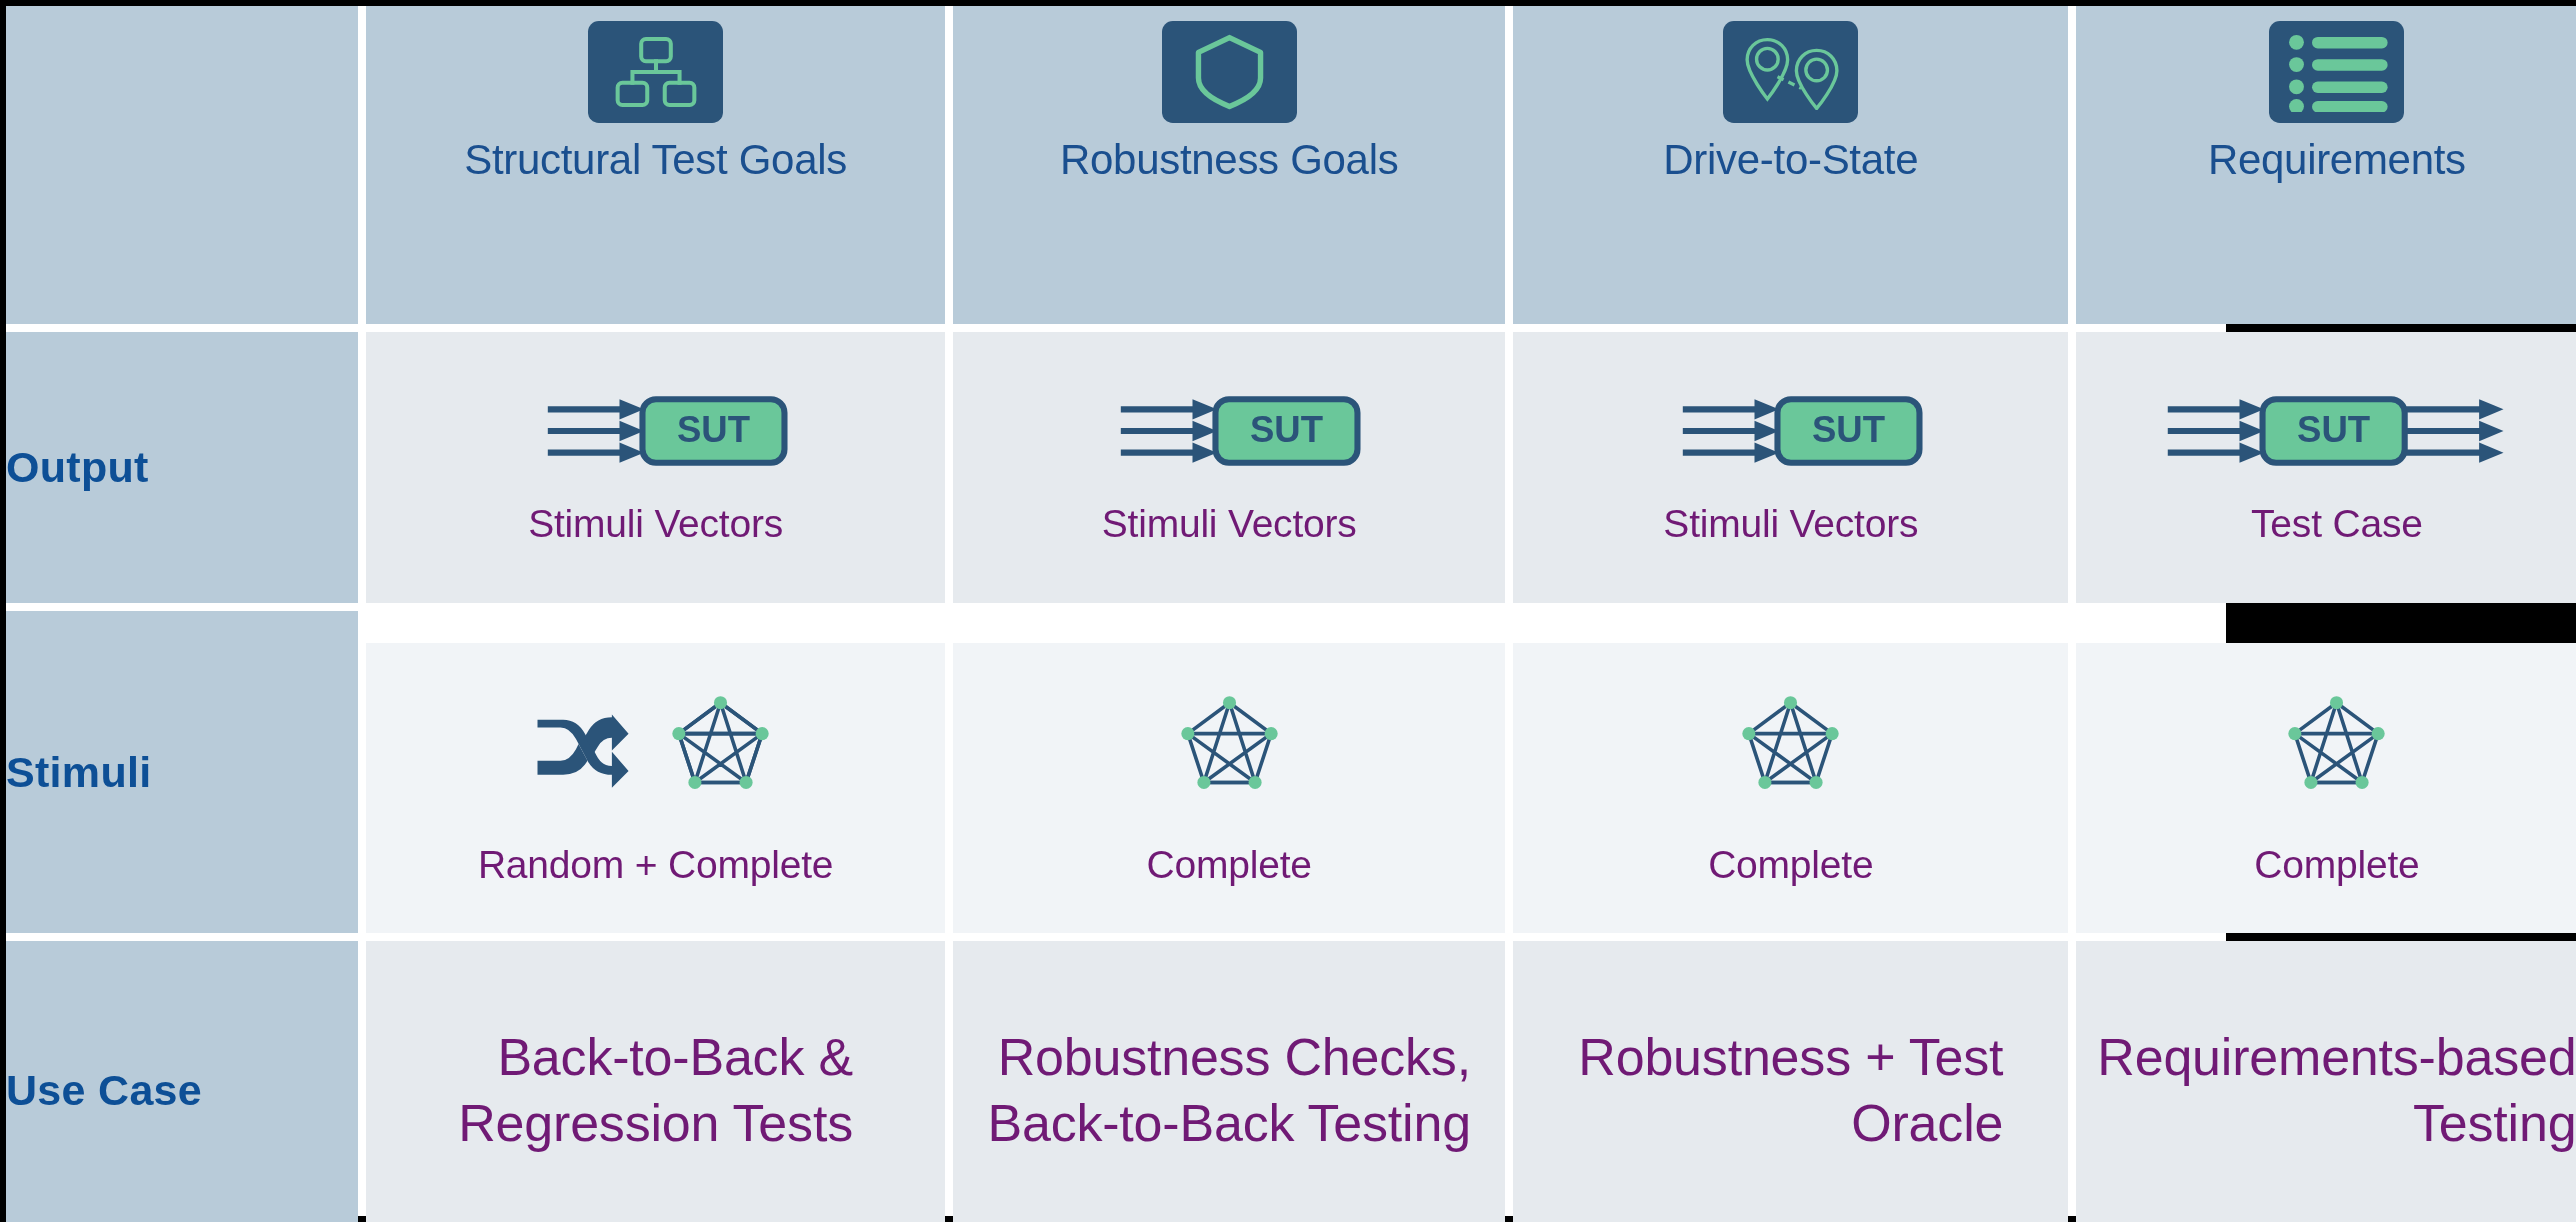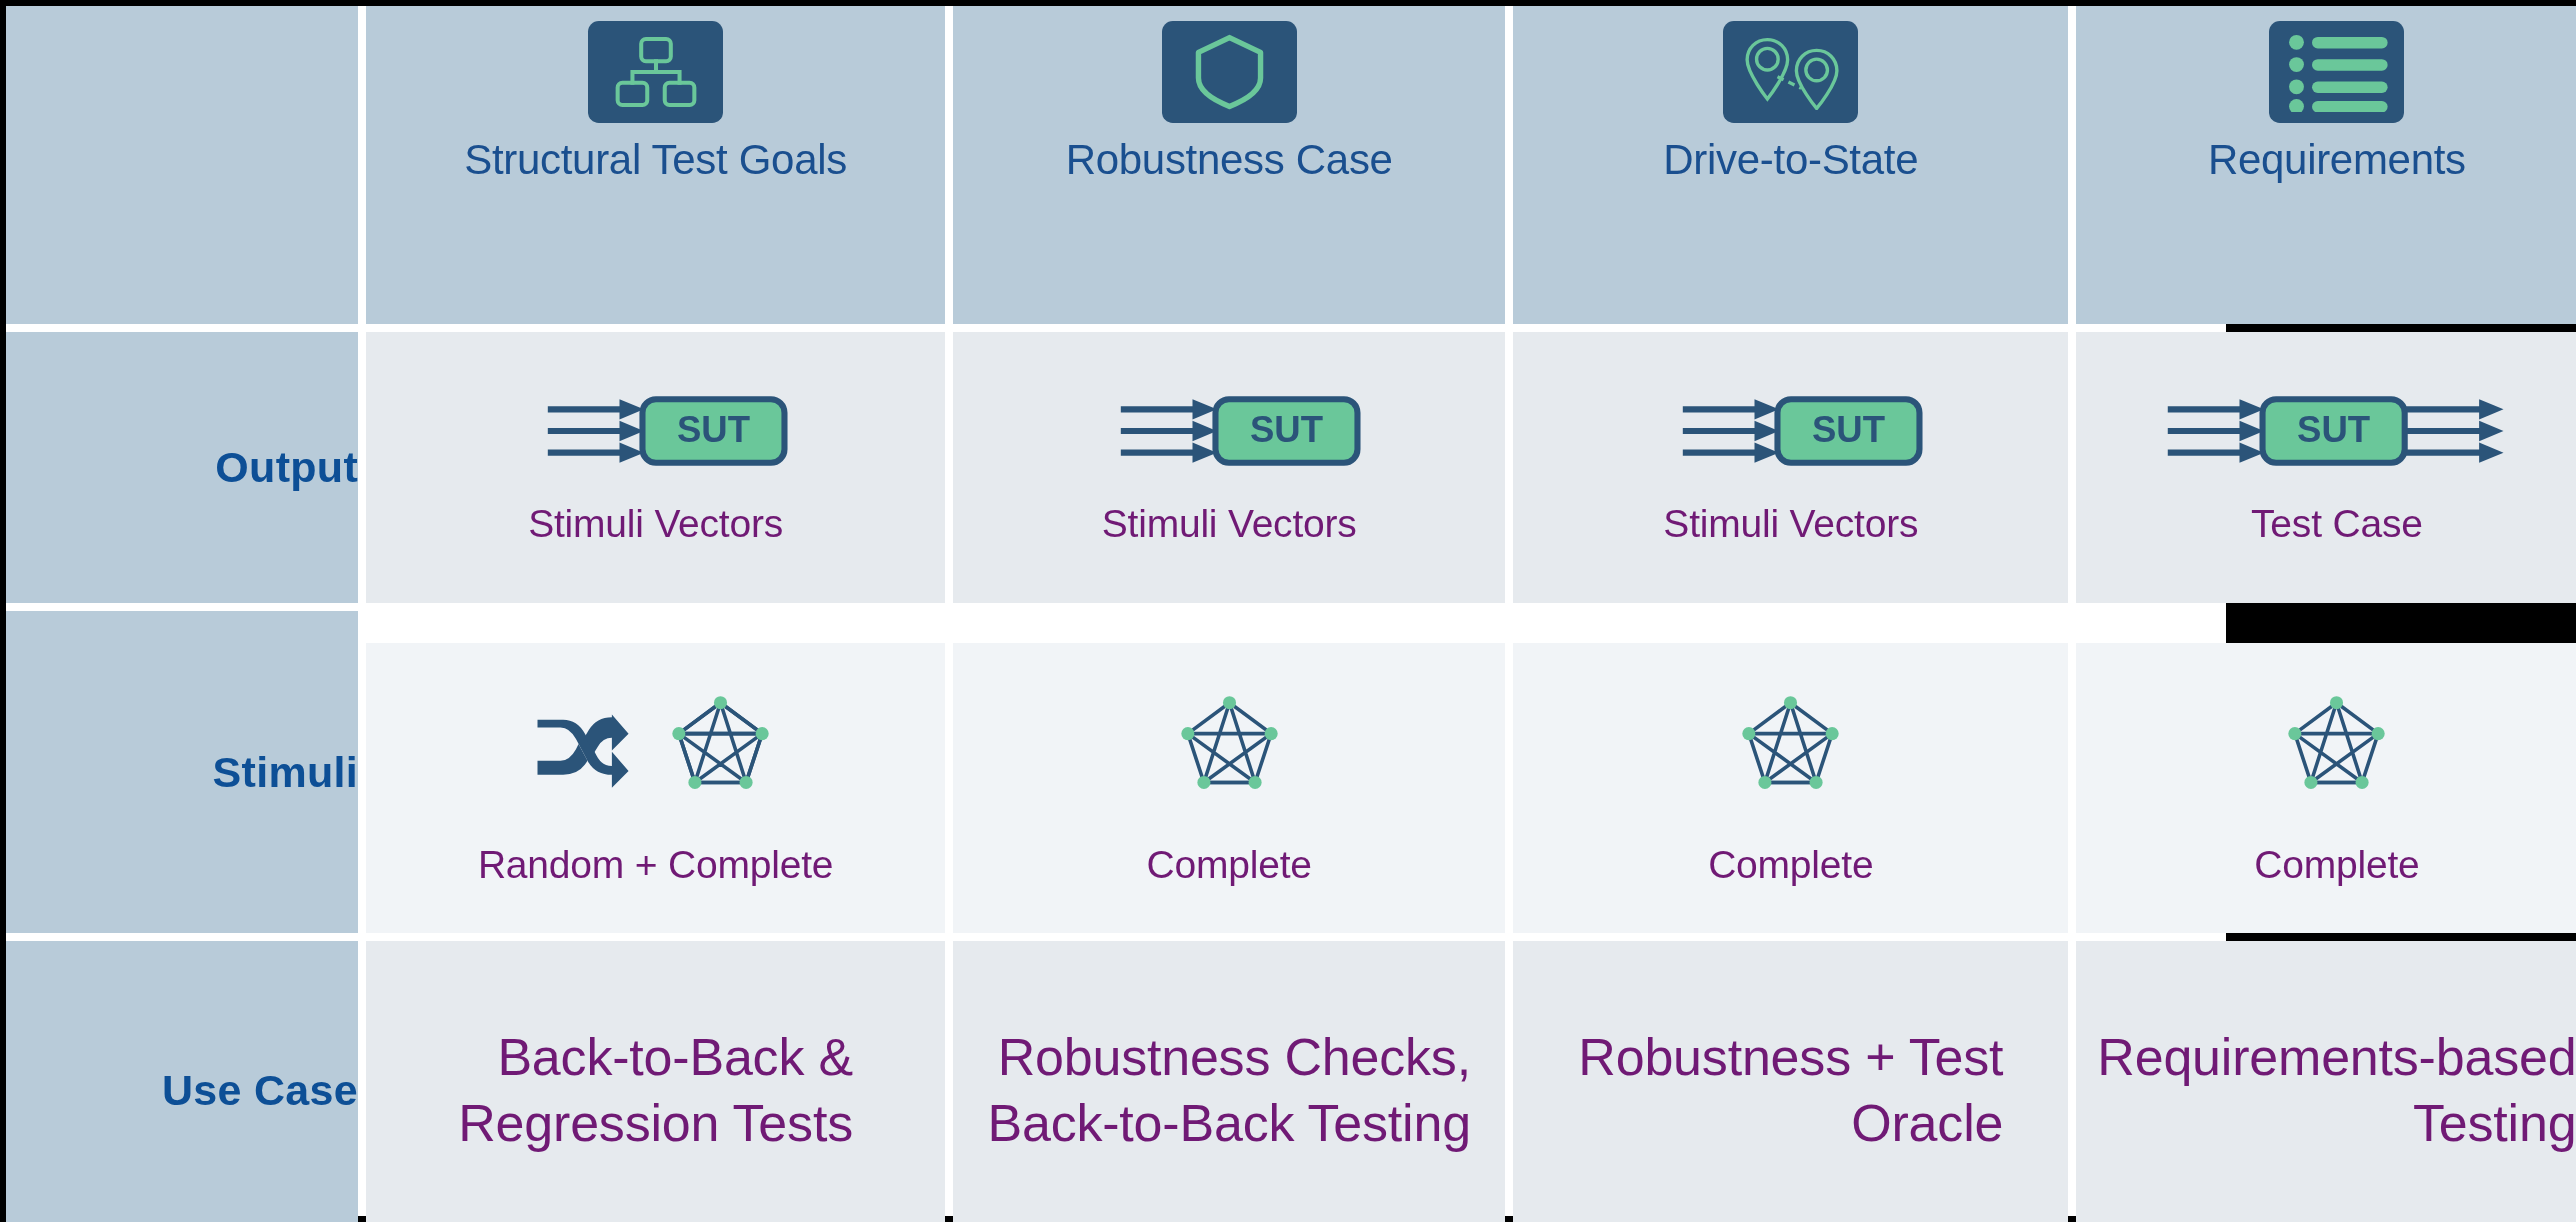--- a/index.html
+++ b/index.html
@@ -43,21 +43,21 @@
     color: #1a4f8f;
     font-weight: 400;
     text-align: center;
     letter-spacing: -0.3px;
     line-height: 1.05;
   }
 
   
   .rowlab {
     background: #b8cbd9;
-    display: flex; align-items: center; justify-content: flex-end;
+    display: flex; align-items: center; justify-content: flex-start;
   }
   .rowlab-text {
     font-size: 43px;
     font-weight: bold;
     color: #0d4f96;
     text-align: center;
     letter-spacing: 0.3px;
   }
 
   
@@ -104,21 +104,21 @@
     </div>
     <div class="hdr-label">Structural Test Goals</div>
   </div>
 
   <div class="cell hdr">
     <div class="hdr-icon">
       <svg width="81" height="80" viewBox="0 0 120 118">
         <path d="M60 8 L106 30 L106 68 Q106 92 60 110 Q14 92 14 68 L14 30 Z" fill="none" stroke="#6ac79a" stroke-width="8" stroke-linejoin="round"></path>
       </svg>
     </div>
-    <div class="hdr-label">Robustness Case</div>
+    <div class="hdr-label">Robustness Goals</div>
   </div>
 
   <div class="cell hdr">
     <div class="hdr-icon">
       <svg width="108" height="76" viewBox="0 0 160 112">
         <path d="M45 8 C62 8 75 21 75 38 C75 58 45 96 45 96 C45 96 15 58 15 38 C15 21 28 8 45 8 Z" fill="none" stroke="#6ac79a" stroke-width="5"></path>
         <circle cx="45" cy="37" r="16" fill="none" stroke="#6ac79a" stroke-width="5"></circle>
         <path d="M118 24 C135 24 148 37 148 54 C148 74 118 110 118 110 C118 110 88 74 88 54 C88 37 101 24 118 24 Z" fill="none" stroke="#6ac79a" stroke-width="5"></path>
         <circle cx="118" cy="53" r="16" fill="none" stroke="#6ac79a" stroke-width="5"></circle>
         <path d="M60 63 L95 80" fill="none" stroke="#6ac79a" stroke-width="5" stroke-dasharray="10 8"></path>

